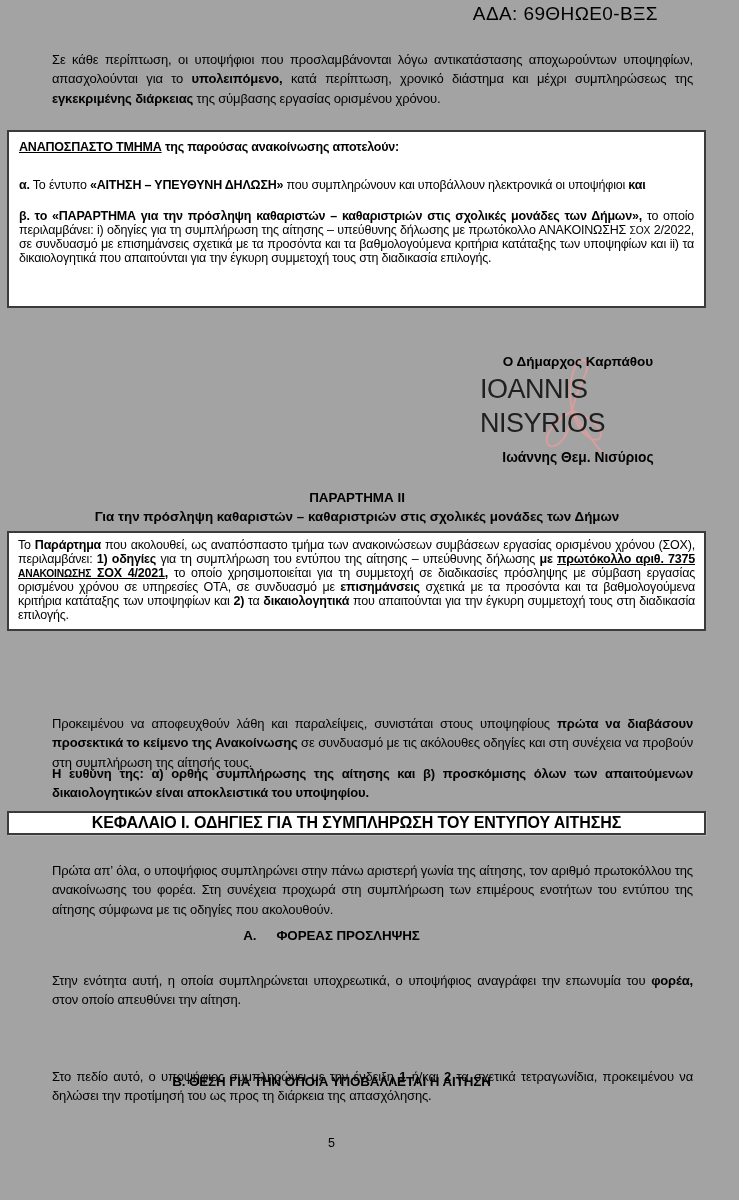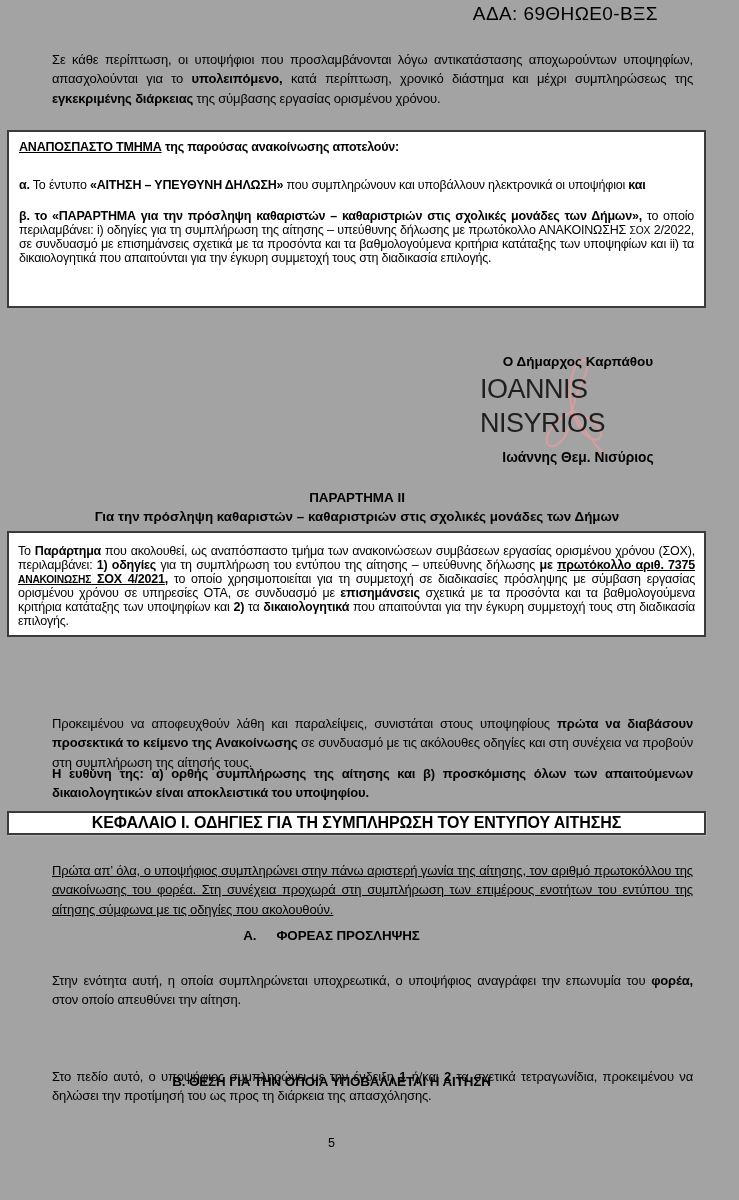--- a/index.html
+++ b/index.html
@@ -14,34 +14,34 @@
   .just{text-align:justify;}
   .ctr{text-align:center;}
 
   .ada{top:3px;right:81px;font-size:19px;letter-spacing:.4px;white-space:nowrap;}
 
   .para{left:14px;width:641px;font-size:13px;line-height:19.4px;letter-spacing:-.15px;margin-left:38px;}
   .p-intro{top:37px;}
   .p-structure{top:660px;}
   .p-advice{top:701px;}
   .p-resp{top:751px;font-weight:700;}
-  .p-chapter-intro{top:848px;text-decoration:underline;}
+  .p-chapter-intro{top:848px;}
   .p-section-a{top:958px;}
   .p-section-b{top:1054px;}
 
   .docbox{
     left:7px;width:699px;box-sizing:border-box;
     border:2px solid #3b3b3b;background:#fff;
     font-size:12.5px;line-height:13.9px;letter-spacing:-.2px;
   }
   .box-integral{top:130px;min-height:178px;padding:9px 10px 10px;}
   .box-integral p{margin:0;}
   .box-integral .item-a{margin-top:24px;}
   .box-integral .item-b{margin-top:17px;}
-  .box-annex{top:531px;min-height:92px;padding:12px 9px 7px;}
+  .box-annex{top:531px;min-height:92px;padding:6px 9px 7px;}
   .box-annex p{margin:0;}
 
   .annex-title{top:488px;left:14px;width:686px;font-weight:700;font-size:13.4px;line-height:19px;}
 
   .box-chapter{
     top:811px;height:24px;display:flex;align-items:center;justify-content:center;
     font-weight:700;font-size:16px;letter-spacing:-.1px;
     box-shadow:1px 1px 0 0 #b5b5b5;
   }
 

